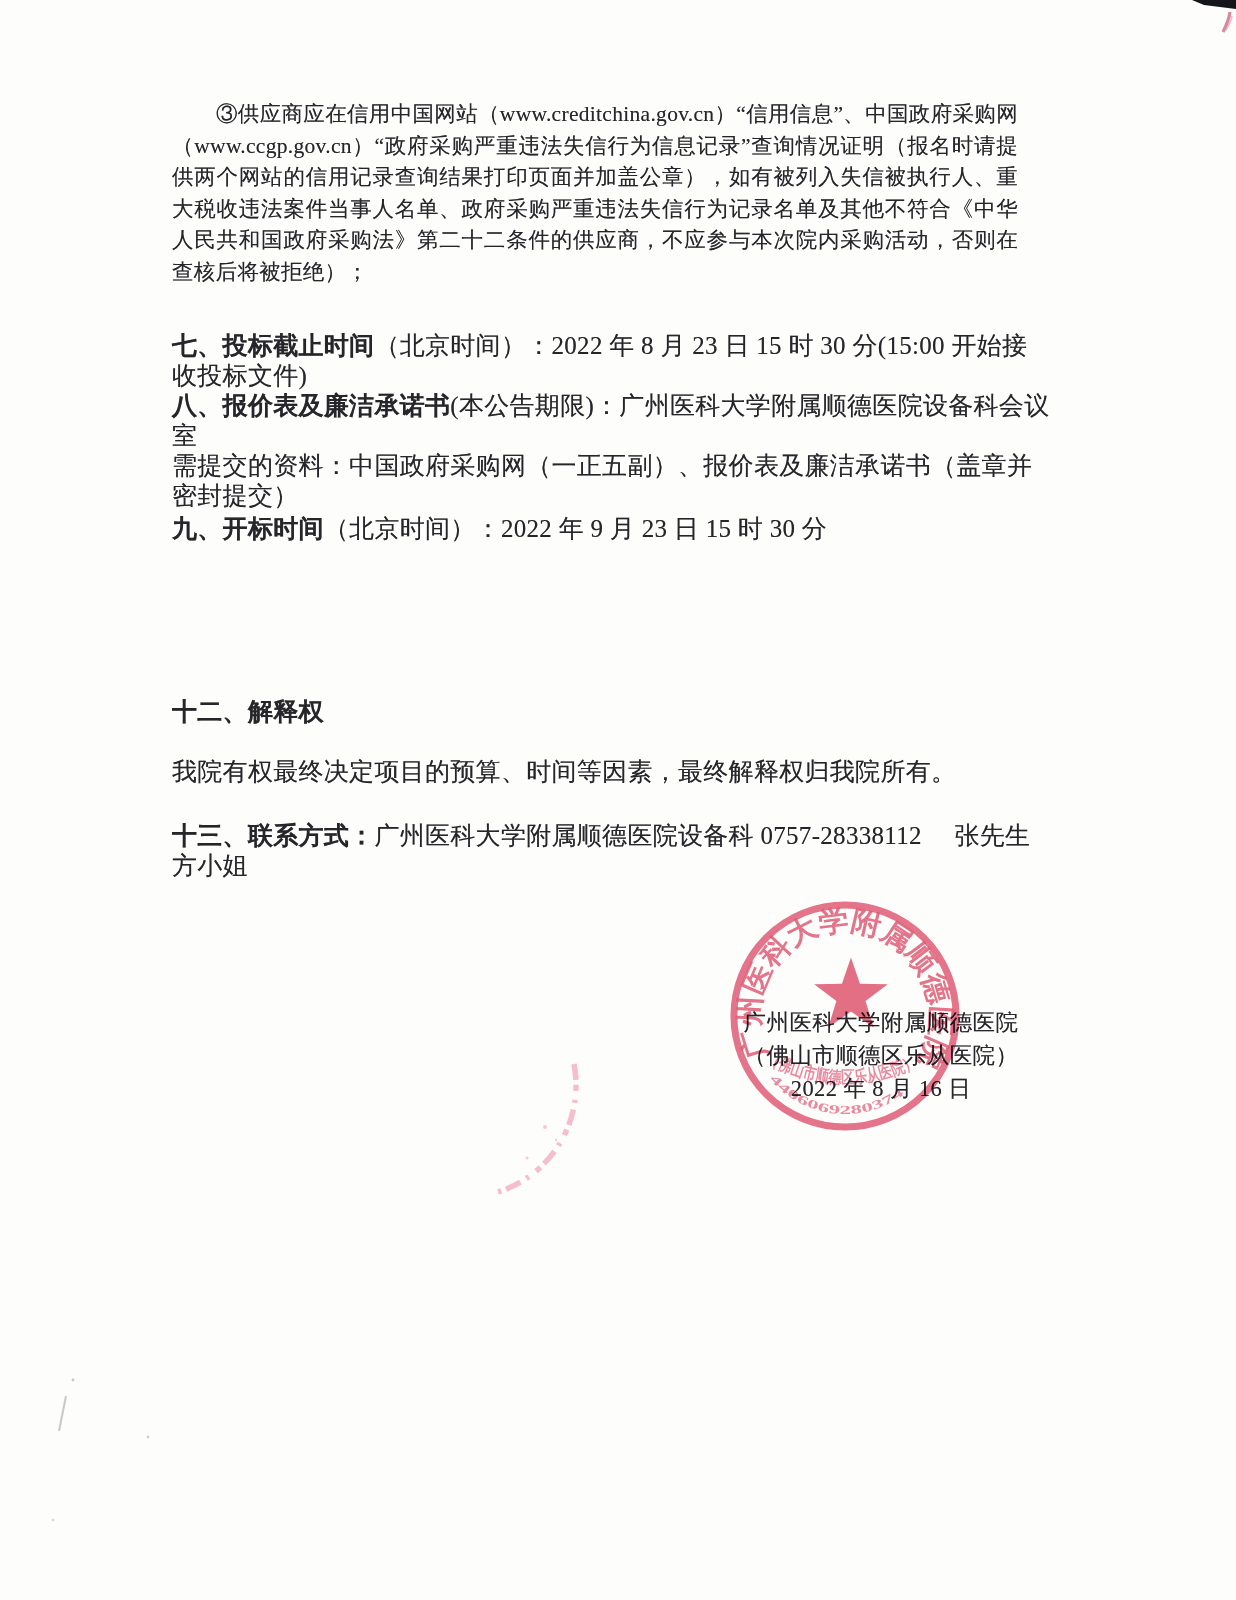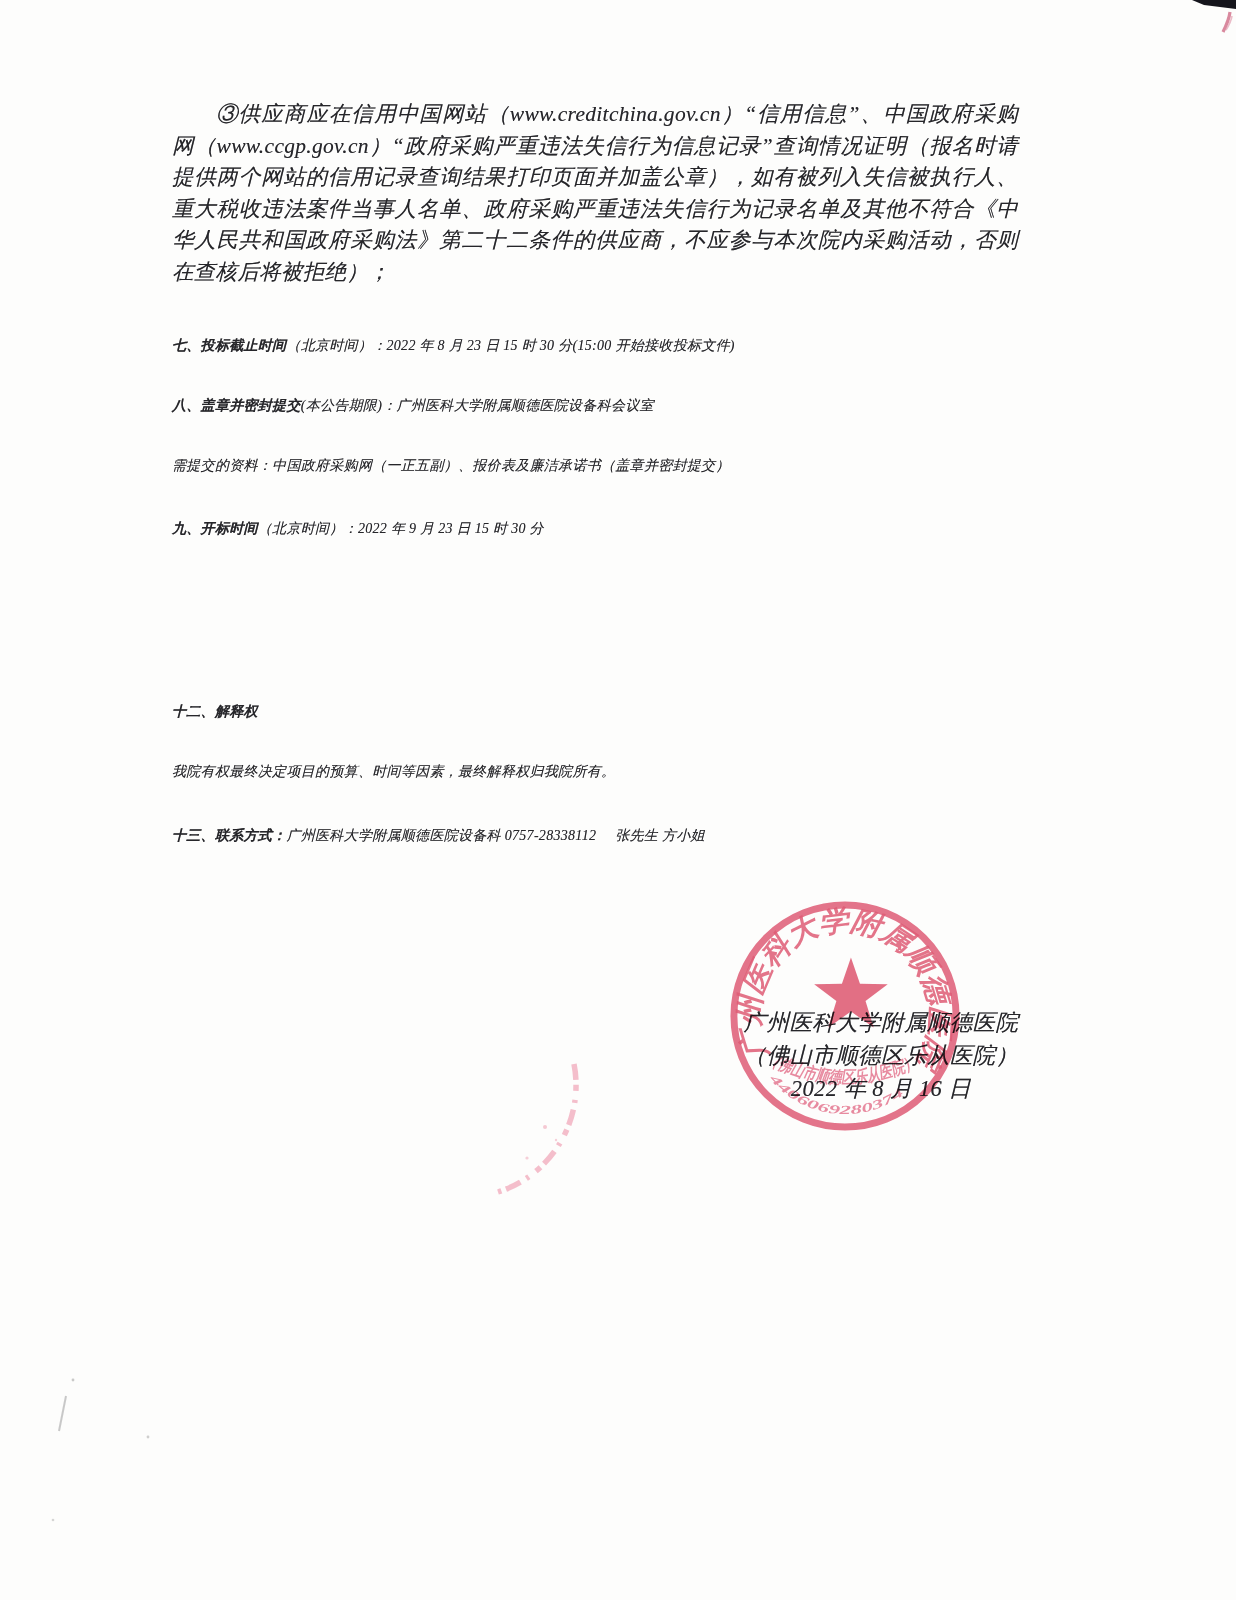--- a/index.html
+++ b/index.html
@@ -1,31 +1,30 @@
 <!DOCTYPE html>
 <html><head>
 <meta charset="utf-8">
 <style>
   html,body{margin:0;padding:0;background:#e8e8e8;}
   .page{
     position:relative;width:1236px;height:1600px;margin:0 auto;
     background:#fdfdfc;overflow:hidden;
     font-family:"Liberation Serif","DejaVu Serif",serif;
     color:#26262a;
-    font-style:italic;
   }
   .para{
     position:absolute;left:172px;top:99px;width:846px;margin:0;
     font-size:21.5px;line-height:31.6px;letter-spacing:0.3px;
     text-align:justify;text-indent:44px;
     text-shadow:0 0 0.5px rgba(40,40,46,.45);
   }
   .secline{
     position:absolute;left:172px;width:880px;
-    font-size:14px;line-height:30px;letter-spacing:0.3px;
+    font-size:25px;line-height:30px;letter-spacing:0.3px;
     white-space:pre-wrap;
     text-shadow:0 0 0.5px rgba(40,40,46,.45);
   }
   .secline .lbl{font-weight:bold;}
   .sig{
     position:absolute;left:733px;top:1006px;width:296px;
     text-align:center;font-size:22.5px;line-height:33px;letter-spacing:0.4px;
     text-shadow:0 0 0.5px rgba(40,40,46,.45);
   }
   .seal{
@@ -37,21 +36,21 @@
 </style>
 </head>
 <body>
 
 <div class="page">
 
   <p class="para">③供应商应在信用中国网站（www.creditchina.gov.cn）“信用信息”、中国政府采购网（www.ccgp.gov.cn）“政府采购严重违法失信行为信息记录”查询情况证明（报名时请提供两个网站的信用记录查询结果打印页面并加盖公章），如有被列入失信被执行人、重大税收违法案件当事人名单、政府采购严重违法失信行为记录名单及其他不符合《中华人民共和国政府采购法》第二十二条件的供应商，不应参与本次院内采购活动，否则在查核后将被拒绝）；</p>
 
   <div class="secline" style="top:331px"><span class="lbl">七、投标截止时间</span><span class="cnt">（北京时间）：2022 年 8 月 23 日 15 时 30 分(15:00 开始接收投标文件)</span></div>
 
-  <div class="secline" style="top:391px"><span class="lbl">八、盖章并密封提交</span><span class="cnt">(本公告期限)：广州医科大学附属顺德医院设备科会议室</span></div>
+  <div class="secline" style="top:391px"><span class="lbl">八、报价表及廉洁承诺书</span><span class="cnt">(本公告期限)：广州医科大学附属顺德医院设备科会议室</span></div>
 
   <div class="secline" style="top:451px"><span class="cnt">需提交的资料：中国政府采购网（一正五副）、报价表及廉洁承诺书（盖章并密封提交）</span></div>
 
   <div class="secline" style="top:514px"><span class="lbl">九、开标时间</span><span class="cnt">（北京时间）：2022 年 9 月 23 日 15 时 30 分</span></div>
 
 
 
   <div class="secline" style="top:757px"><span class="cnt">我院有权最终决定项目的预算、时间等因素，最终解释权归我院所有。</span></div>
 
   <div class="secline" style="top:697px"><span class="lbl">十二、解释权</span></div>

